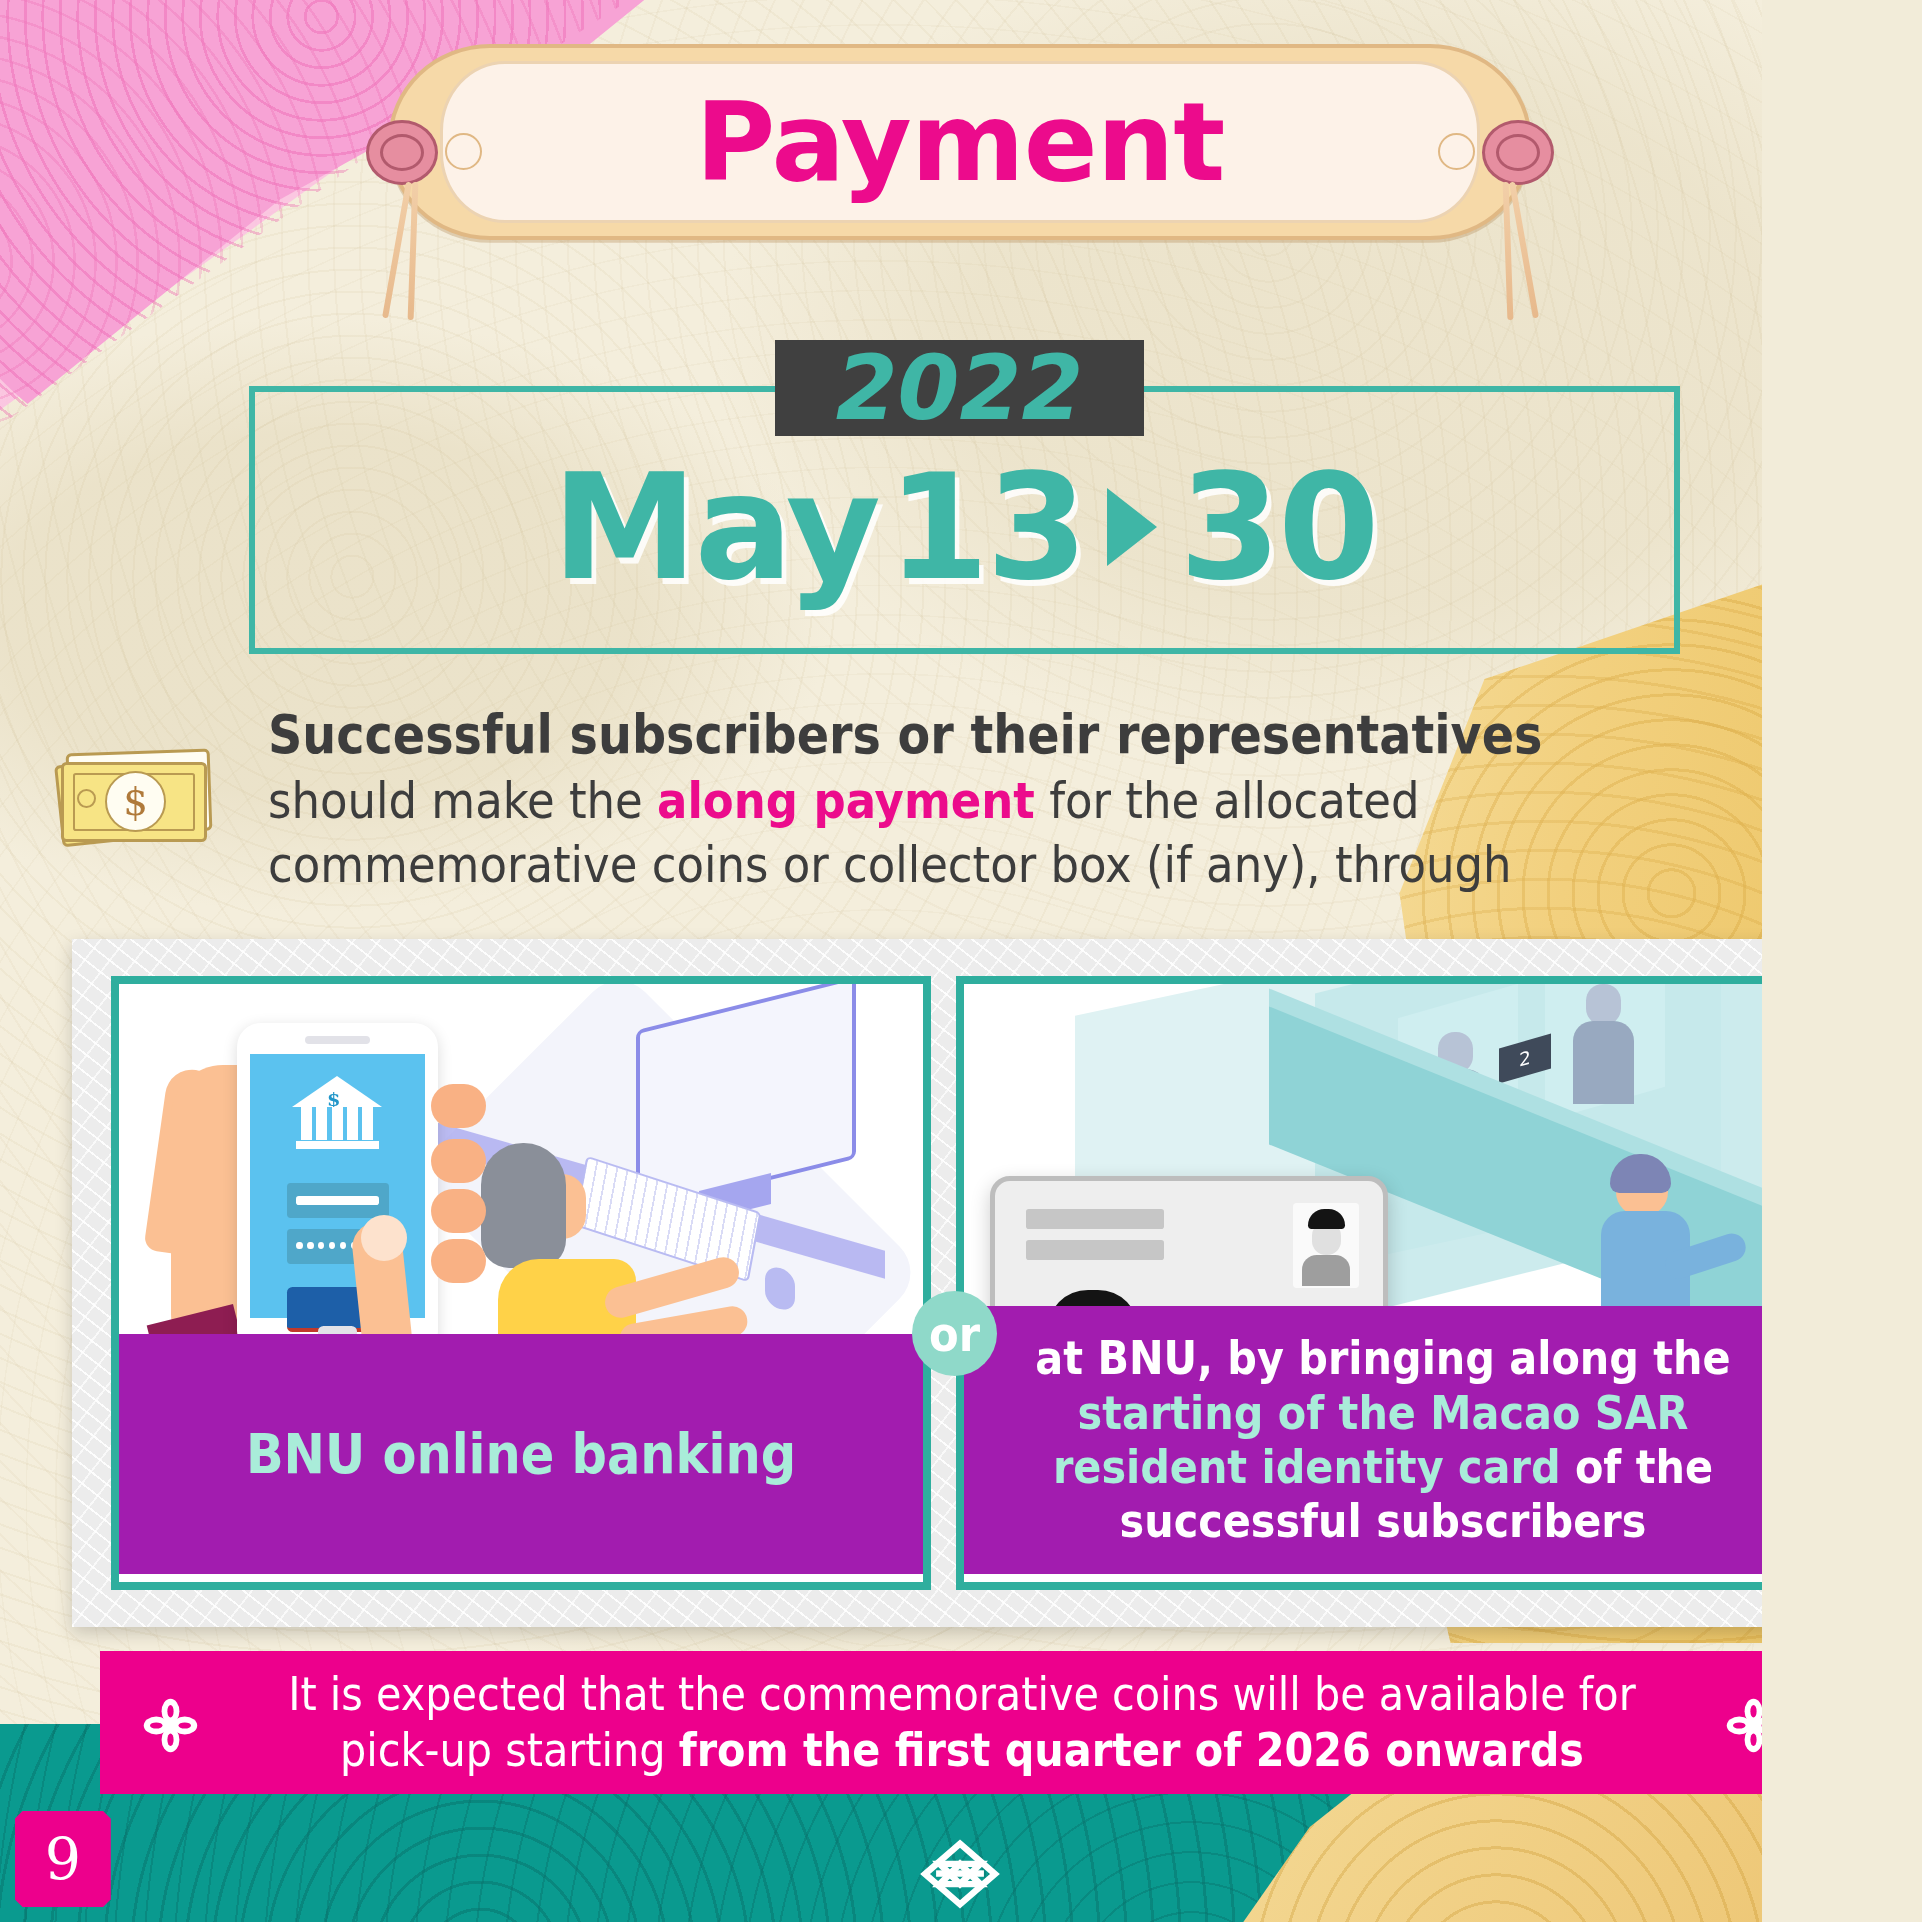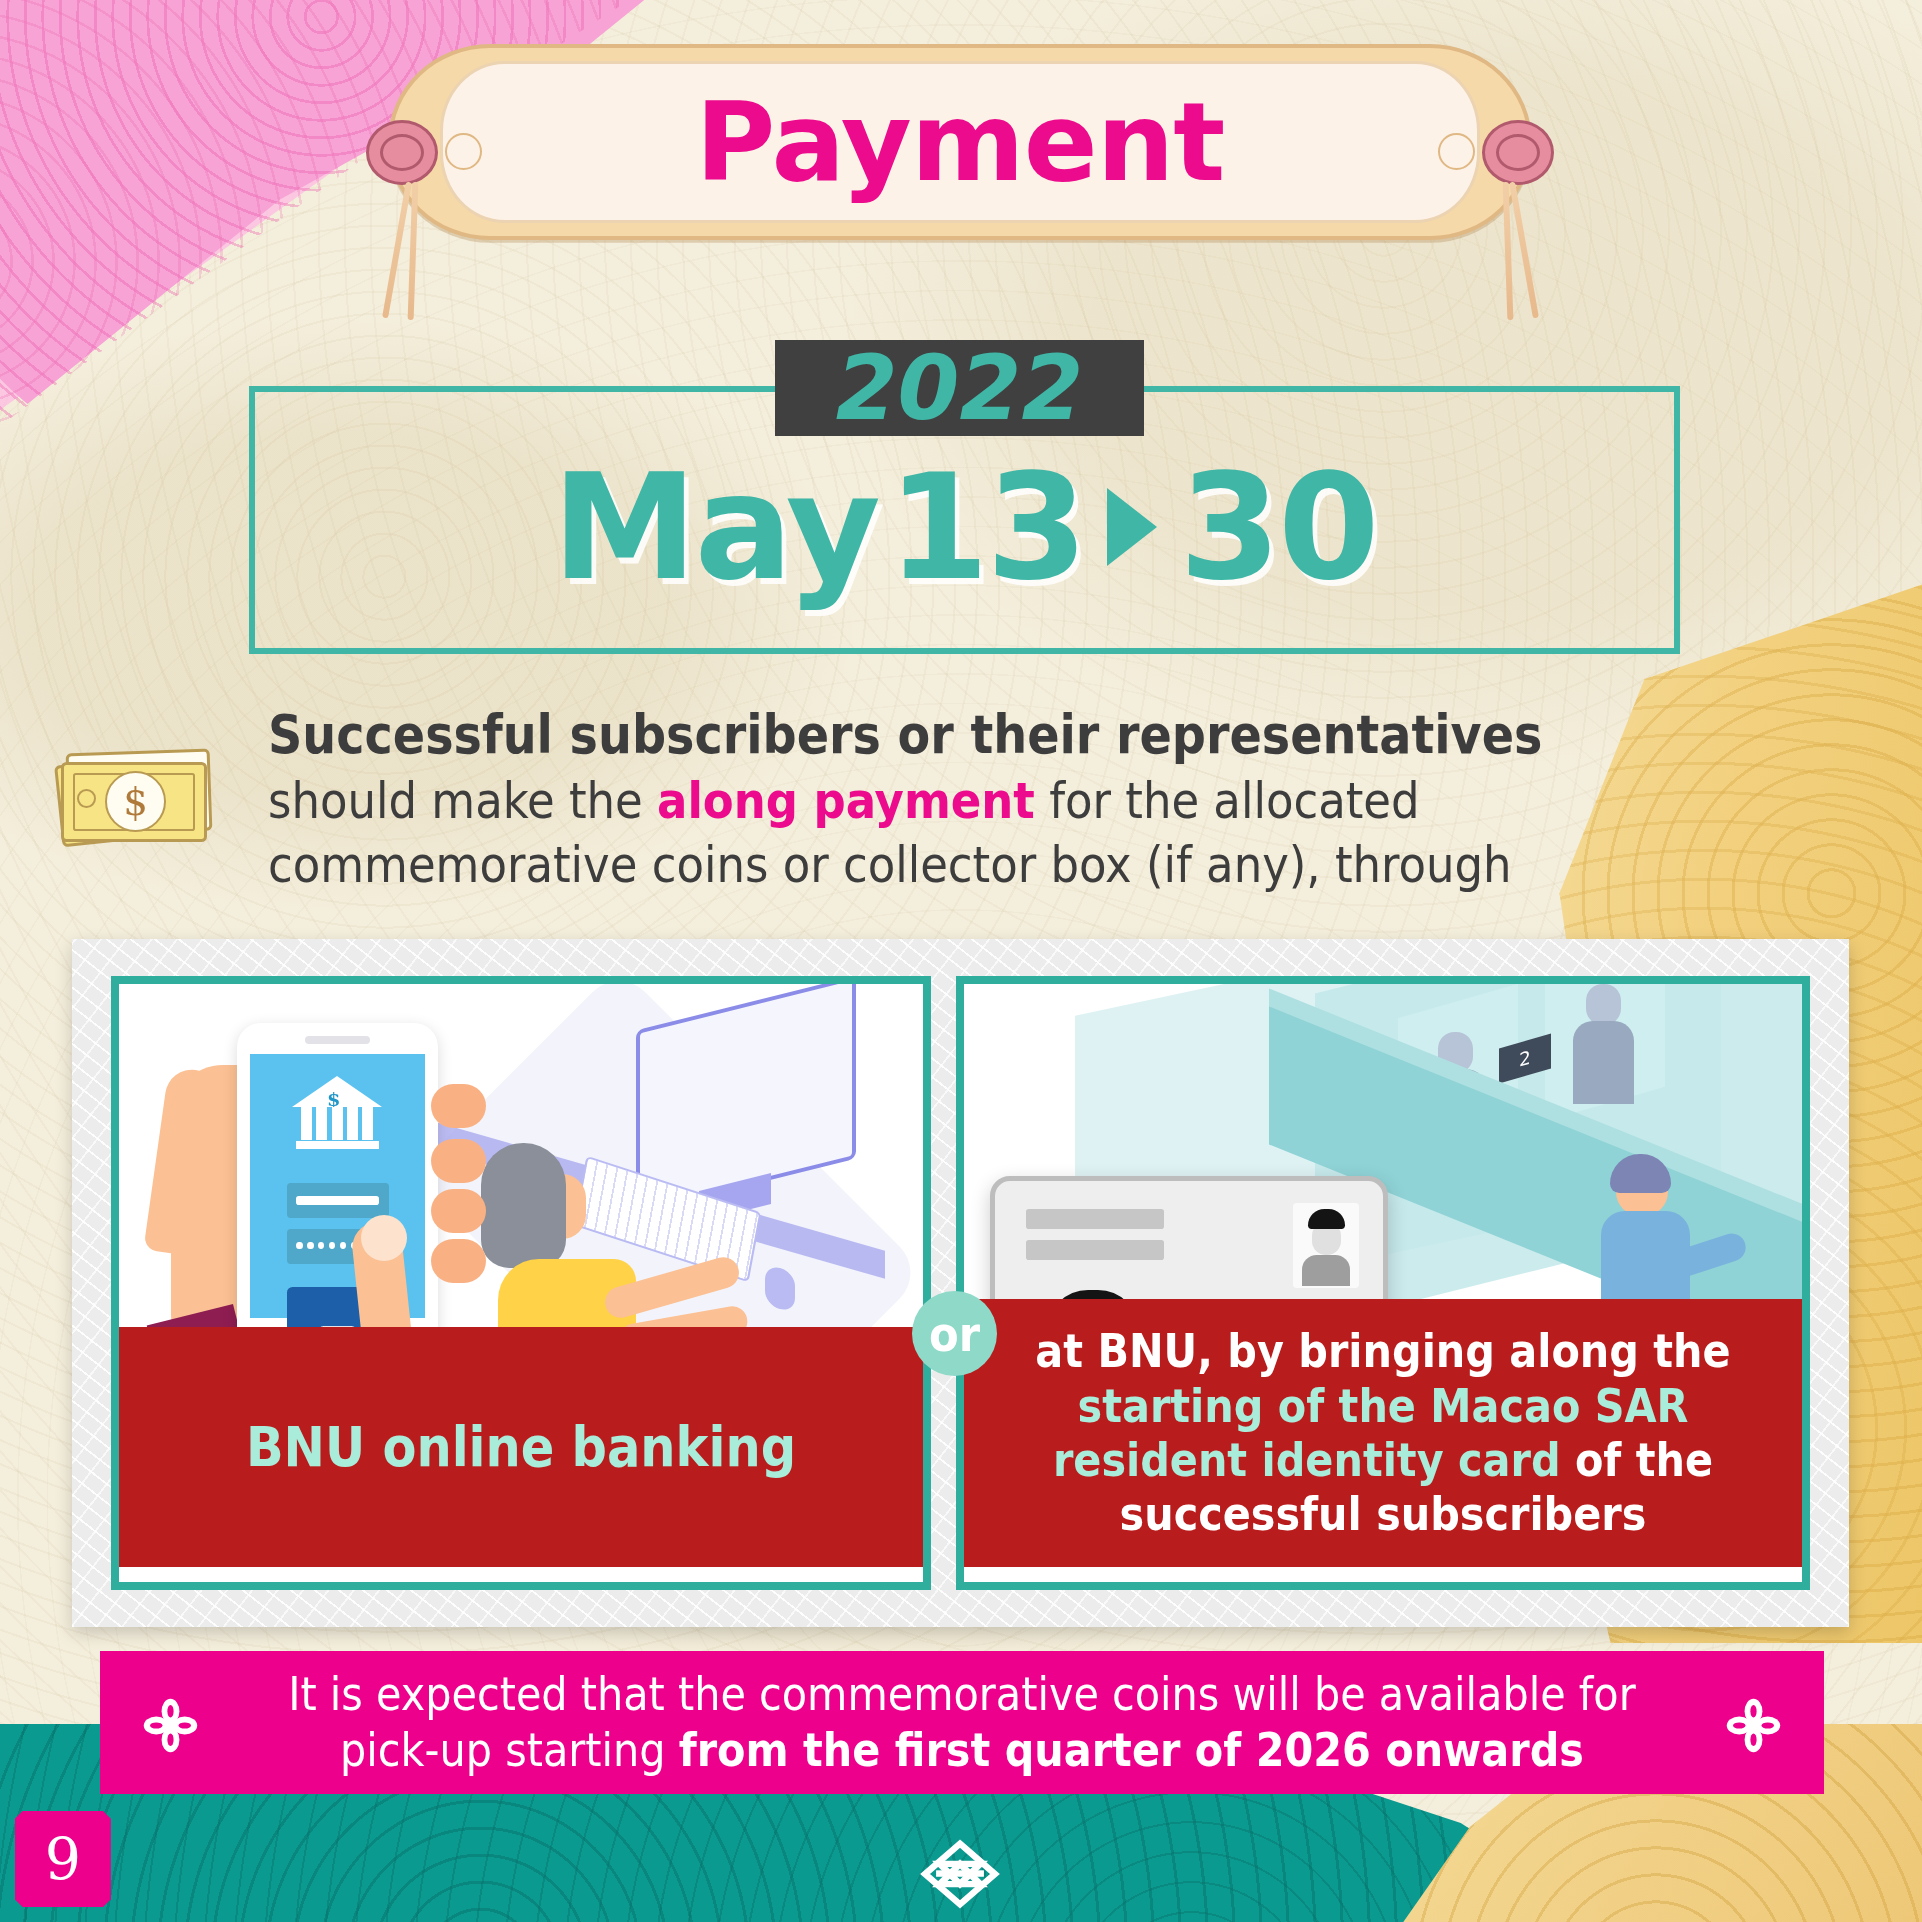--- a/index.html
+++ b/index.html
@@ -2,21 +2,21 @@
 <html style="font-size:14.8px"><head>
 <meta charset="utf-8">
 <style>
   html,body{margin:0;padding:0;}
   body{
     width:1922px;height:1922px;overflow:hidden;
     font-family:"Liberation Sans", sans-serif;
     background:#f2ecd9;
     position:relative;
   }
-  #stage{position:absolute;inset:0;width:1922px;height:1922px;overflow:hidden;}
+  #stage{position:absolute;inset:0;width:1762px;height:1922px;overflow:hidden;}
 
   
   .bg-base{position:absolute;inset:0;
     background:
       radial-gradient(ellipse 831px 480px at 18% 32%, rgba(214,200,160,.30) 0 38%, rgba(214,200,160,0) 62%),
       radial-gradient(ellipse 1015px 646px at 78% 18%, rgba(214,200,160,.26) 0 40%, rgba(214,200,160,0) 65%),
       radial-gradient(ellipse 738px 554px at 45% 70%, rgba(214,200,160,.22) 0 40%, rgba(214,200,160,0) 66%),
       #f4eedc;
   }
   .bg-lines{position:absolute;inset:0;opacity:.55;
@@ -122,21 +122,21 @@
 
   
   .frame{position:absolute;left:72px;top:939px;width:1777px;height:688px;
     background:#ececec;
     background-image:repeating-linear-gradient(38deg, rgba(255,255,255,.9) 0 1.8px, rgba(0,0,0,0) 1.8px 14.8px),
                      repeating-linear-gradient(-52deg, rgba(255,255,255,.7) 0 1.8px, rgba(0,0,0,0) 1.8px 20px);
     box-shadow:0 5.5px 16.6px rgba(0,0,0,.18);}
   .panel{position:absolute;top:37px;height:614px;border:8.3px solid #2fae9e;box-sizing:border-box;background:#fff;overflow:hidden;}
   .panel.left{left:39px;width:820px;}
   .panel.right{left:884px;width:854px;}
-  .cap{position:absolute;left:0;right:0;bottom:15px;background:#b91c1c;
+  .cap{position:absolute;left:0;right:0;bottom:8px;background:#a21caf;
     display:flex;align-items:center;justify-content:center;text-align:center;
     font-family:"DejaVu Sans Condensed","DejaVu Sans", sans-serif;}
   .panel.left .cap{height:240px;}
   .panel.right .cap{height:268px;}
   .cap-l{font-size:55px;font-weight:bold;color:#a9ecd9;}
   .cap-r{font-size:46px;line-height:1.18;color:#ffffff;font-weight:bold;padding:0 22px;}
   .cap-r .acc{color:#a9ecd9;}
   .or-badge{position:absolute;left:912px;top:1291px;width:85px;height:85px;border-radius:50%;
     background:#8fd9c9;display:flex;align-items:center;justify-content:center;
     color:#fff;font-size:48px;font-weight:bold;z-index:9;

